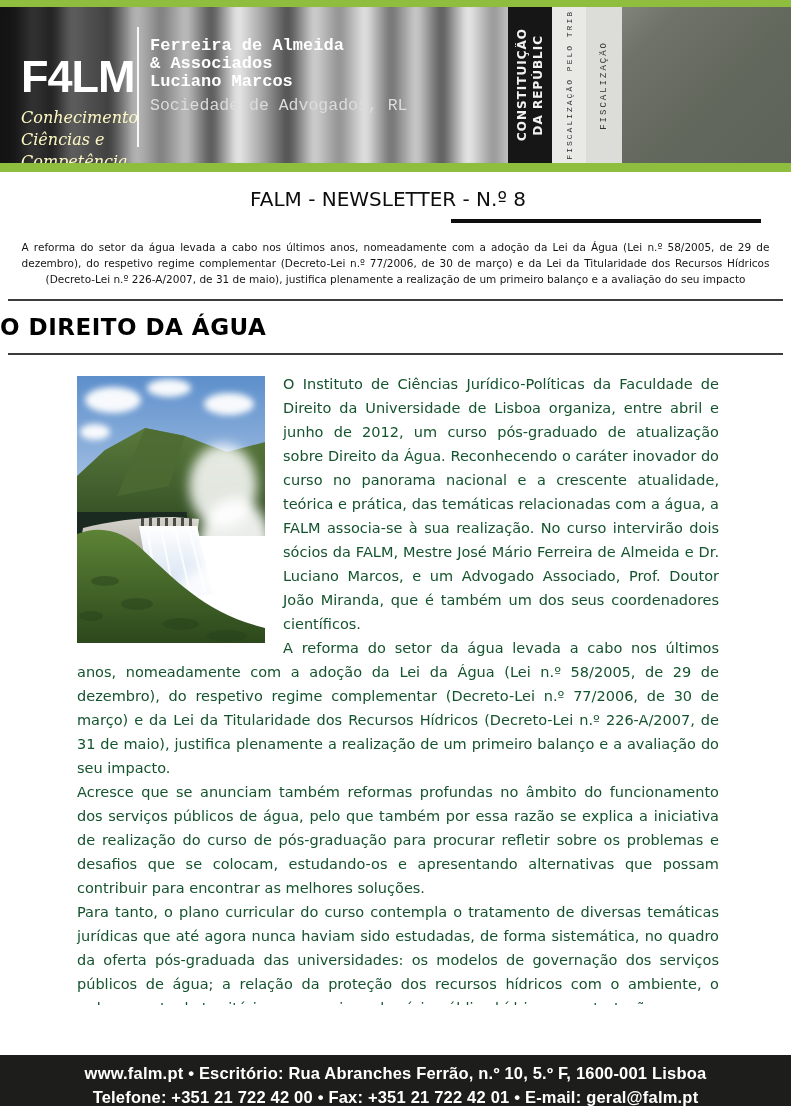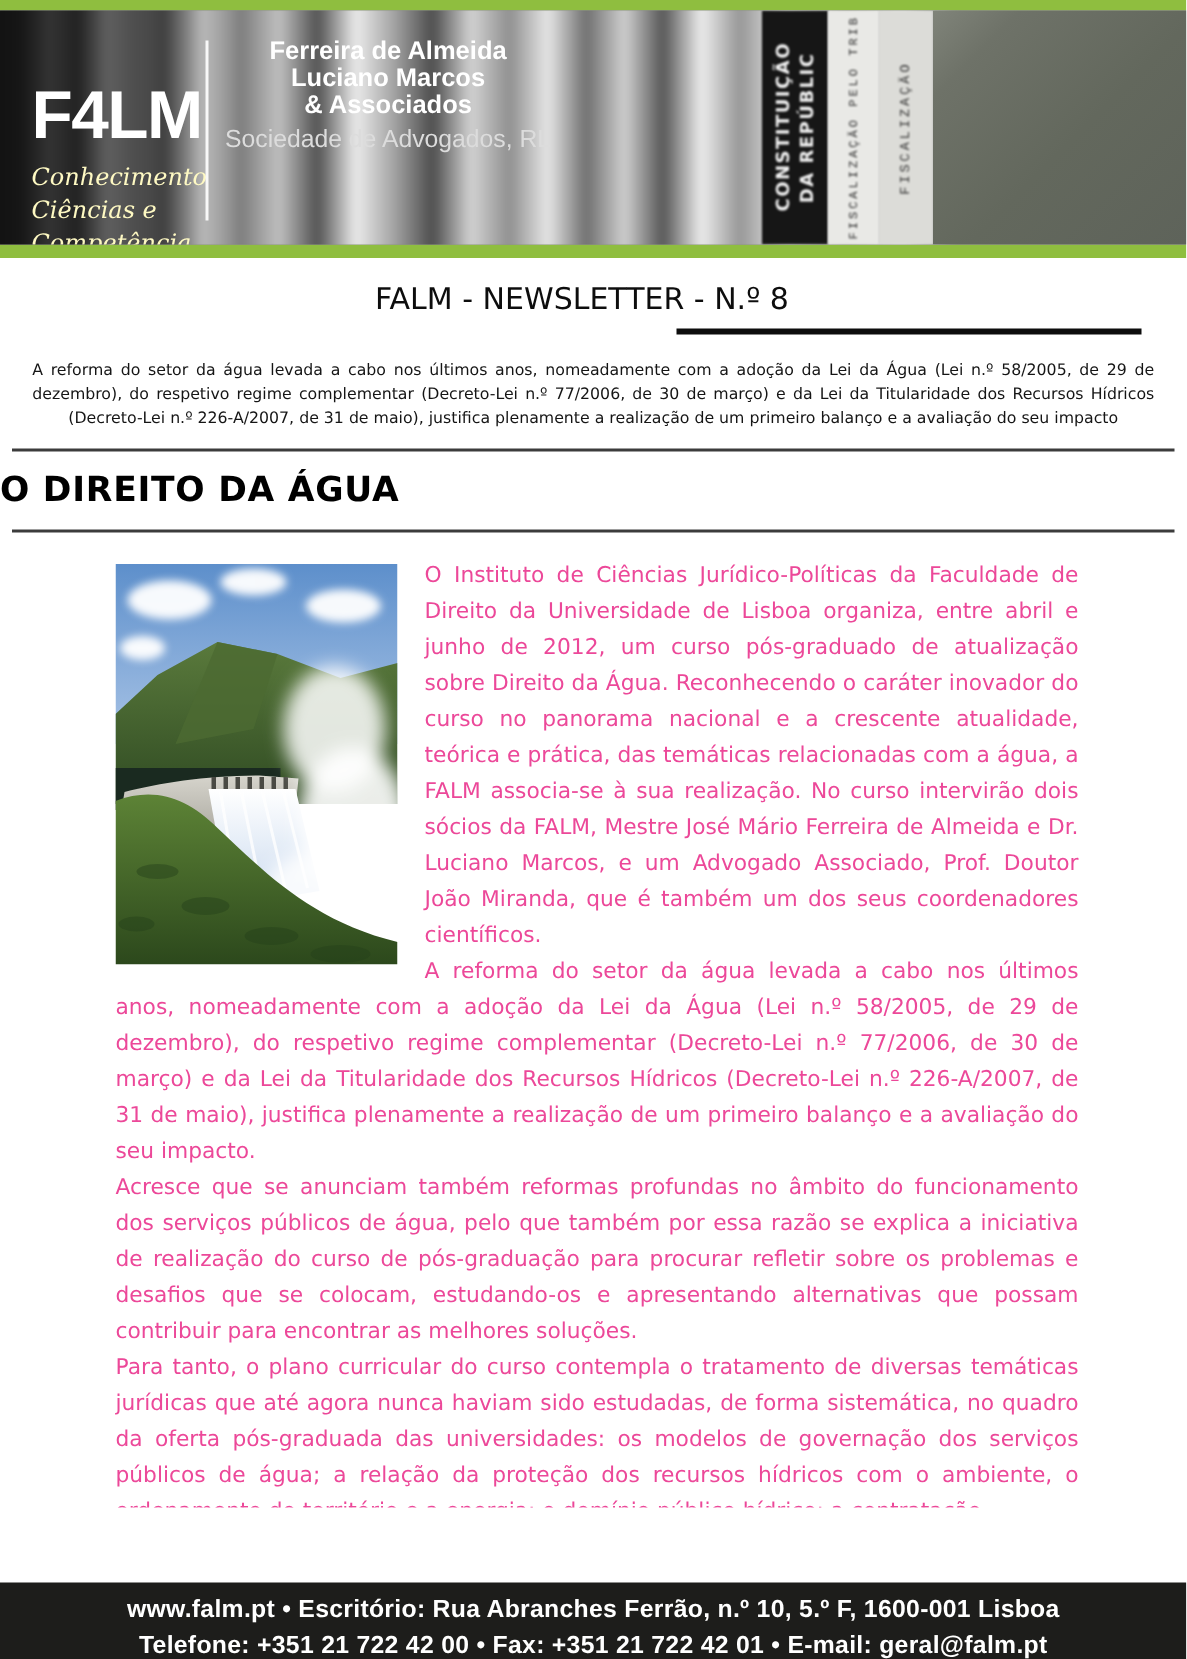--- a/index.html
+++ b/index.html
@@ -42,42 +42,42 @@
   .spine-w1 .vtext { color:#2a2a2a; font-size:8px; letter-spacing:2px; font-family:"Liberation Mono", monospace; }
   .spine-w2 .vtext { color:#333; font-size:9px; letter-spacing:2px; font-family:"Liberation Mono", monospace; }
   .right-block {
     position:absolute; top:0; bottom:0; left:622px; right:0;
     background:linear-gradient(135deg,#80847a 0%,#6e7268 18%,#63685d 55%,#5e635a 100%);
   }
   .logo-block { position:absolute; left:21px; top:12px; color:#fff;margin-top:34px; }
   .logo-text { font-size:45px; font-weight:bold; letter-spacing:-1px; line-height:48px; font-family:"Liberation Sans", sans-serif; }
   .tagline { margin-top:6px; font-family:"DejaVu Serif", serif; font-style:italic; font-size:16px; line-height:22px; color:#fef9c3; }
   .divider { position:absolute; left:137px; top:20px; height:120px; width:2px; background:rgba(255,255,255,.9); }
-  .firm-block { position:absolute; left:150px; top:18px; color:#fff; font-family:Liberation Sans, sans-serif;text-align:center; }
+  .firm-block { position:absolute; left:150px; top:30px; color:#fff; font-family:Liberation Mono, monospace; }
   .firm-line { font-weight:bold; font-size:17px; line-height:18px; }
   .firm-sub { font-size:16.5px; line-height:19px; color:#dcdcdc; margin-top:5px; }
 
   
   .masthead { padding:14px 15px 0 0; text-align:center; }
   .mast-line { font-size:20px; line-height:26px; color:#0d0d0d; }
   .thick-rule { width:310px; height:4px; background:#0d0d0d; margin:7px 15px 0 auto; }
 
   
   .lead {
     width:748px; margin:16px auto 0; font-size:10.5px; line-height:16px; color:#151515;
     text-align:justify; text-align-last:center;
   }
 
   
   .double-rule { height:2px; margin:12px 8px 0; border-top:1px solid #3c3c3c; border-bottom:1px solid #3c3c3c; }
   .title { text-align:left; font-size:23px; font-weight:bold; letter-spacing:.5px; margin:13px 0; color:#000; }
 
   
   .article { padding:17px 72px 0 77px; max-height:650px; overflow:hidden; }
-  .article p { font-size:14.5px; line-height:24px; text-align:justify; color:#ec4899; }
+  .article p { font-size:14.5px; line-height:24px; text-align:justify; color:#14532d; }
   .photo { float:left; width:188px; height:267px; margin:4px 18px 8px 0; }
   .photo svg { display:block; width:100%; height:100%; }
 
   
   .footer {
     position:absolute; top:1055px; left:0; width:100%; height:62px; overflow:hidden;
     background:#1d1d1b; color:#fff; text-align:center; padding-top:6px;
     font-family:"Liberation Sans", sans-serif; font-weight:bold; font-size:16.5px; line-height:24px;
     letter-spacing:.2px;
   }
@@ -111,22 +111,22 @@
         <div>Conhecimento</div>
         <div>Ciências e</div>
         <div>Competência</div>
       </div>
     </div>
 
     <div class="divider"></div>
 
     <div class="firm-block">
       <div class="firm-line">Ferreira de Almeida</div>
+      <div class="firm-line">&amp; Associados</div>
       <div class="firm-line">Luciano Marcos</div>
-      <div class="firm-line">&amp; Associados</div>
       <div class="firm-sub">Sociedade de Advogados, RL</div>
     </div>
   </header>
 
   <div class="green-bar sub"></div>
 
   <div class="masthead">
     <div class="mast-line">FALM - NEWSLETTER - N.º 8</div>
     <div class="thick-rule"></div>
   </div>

